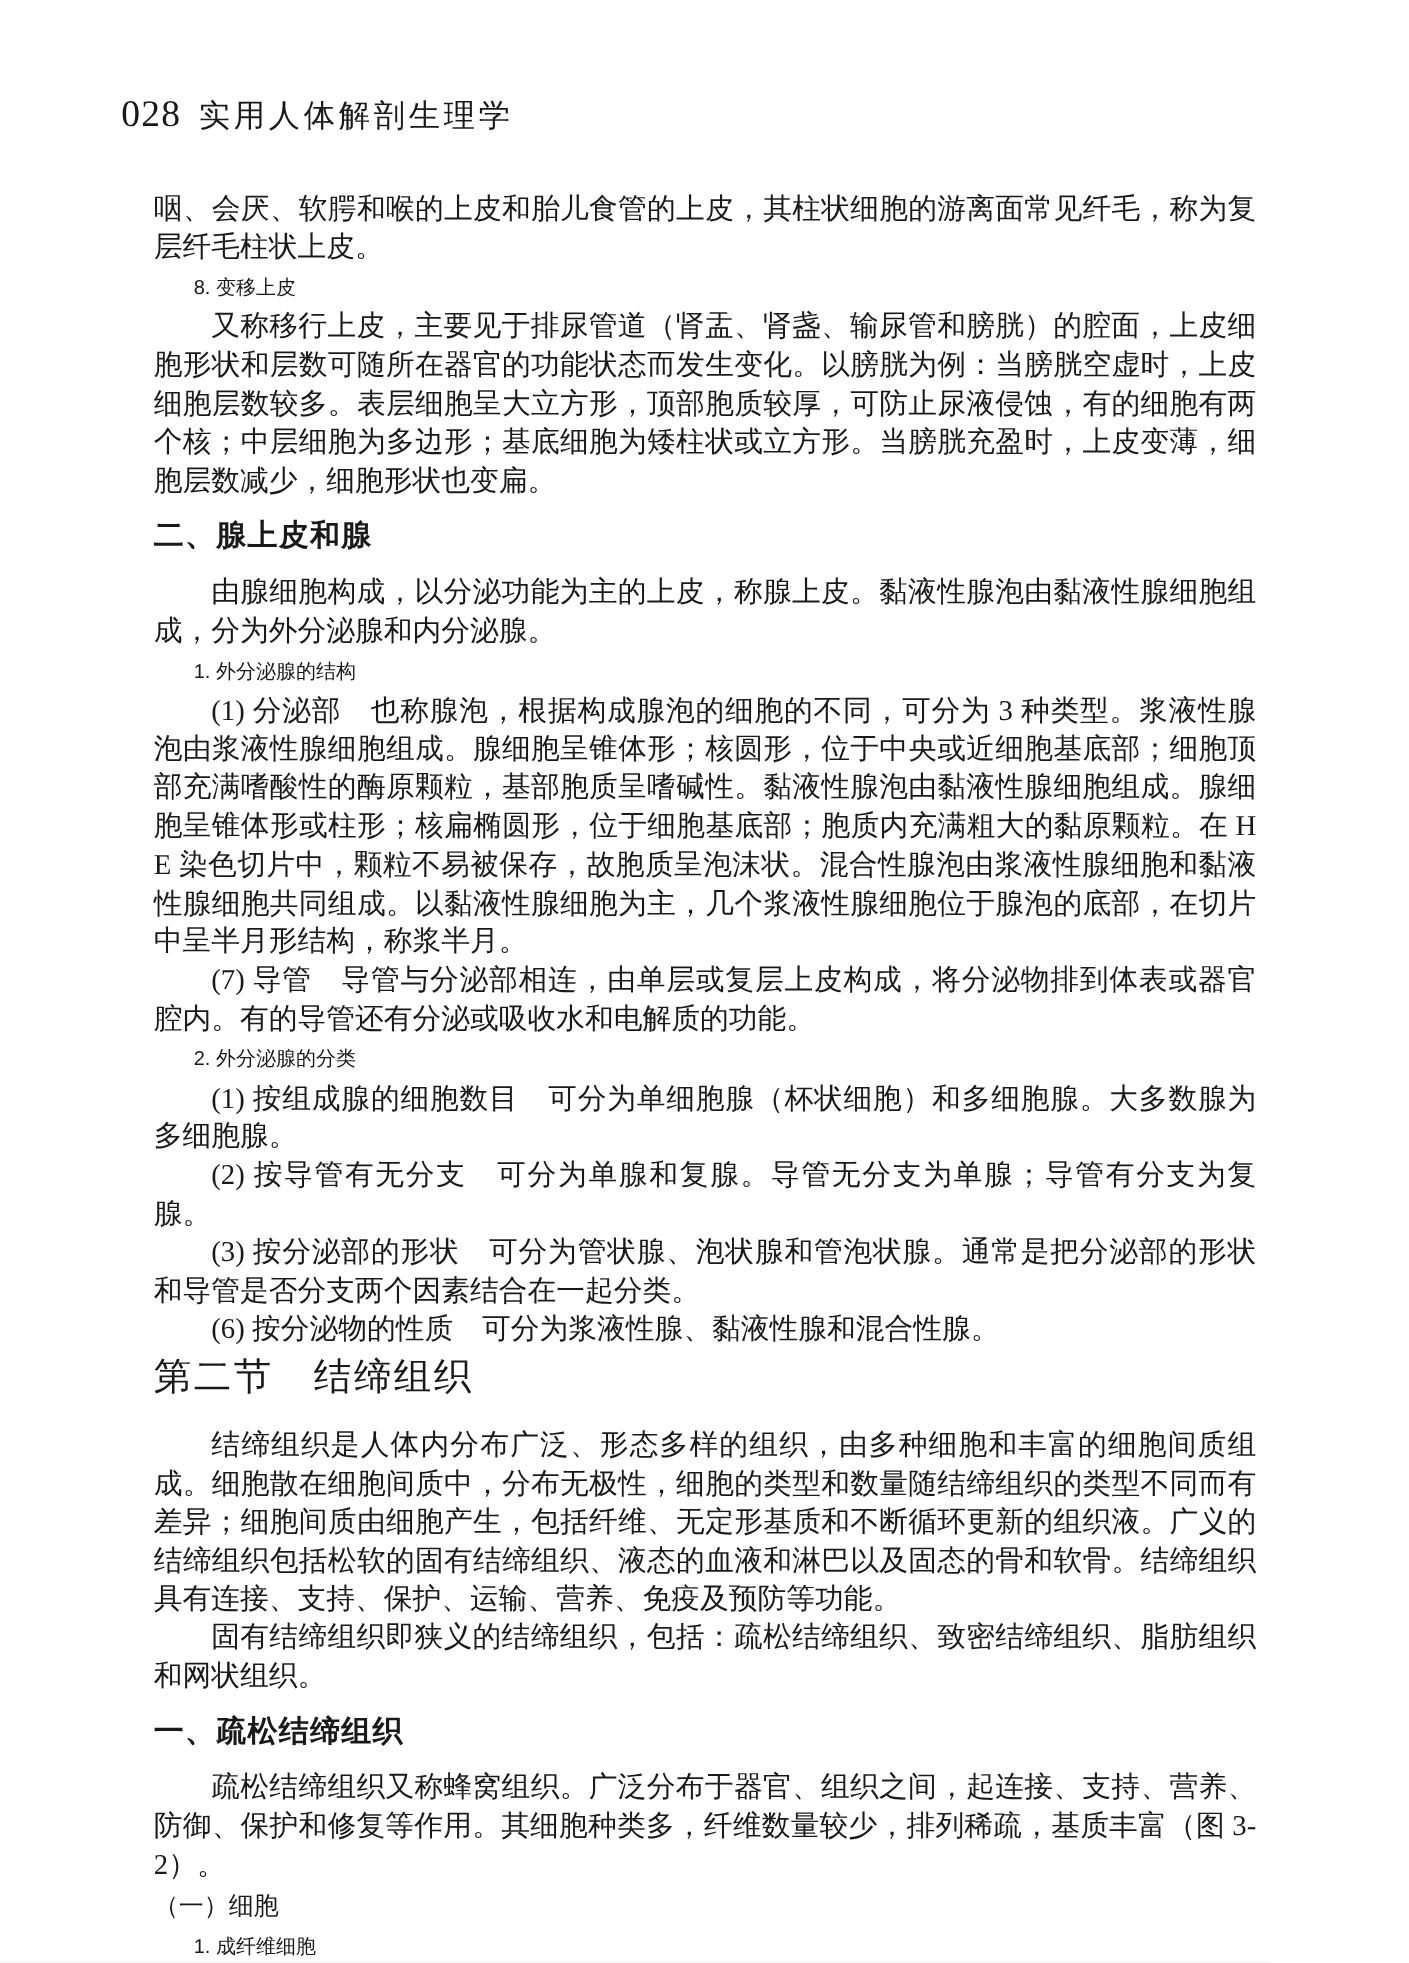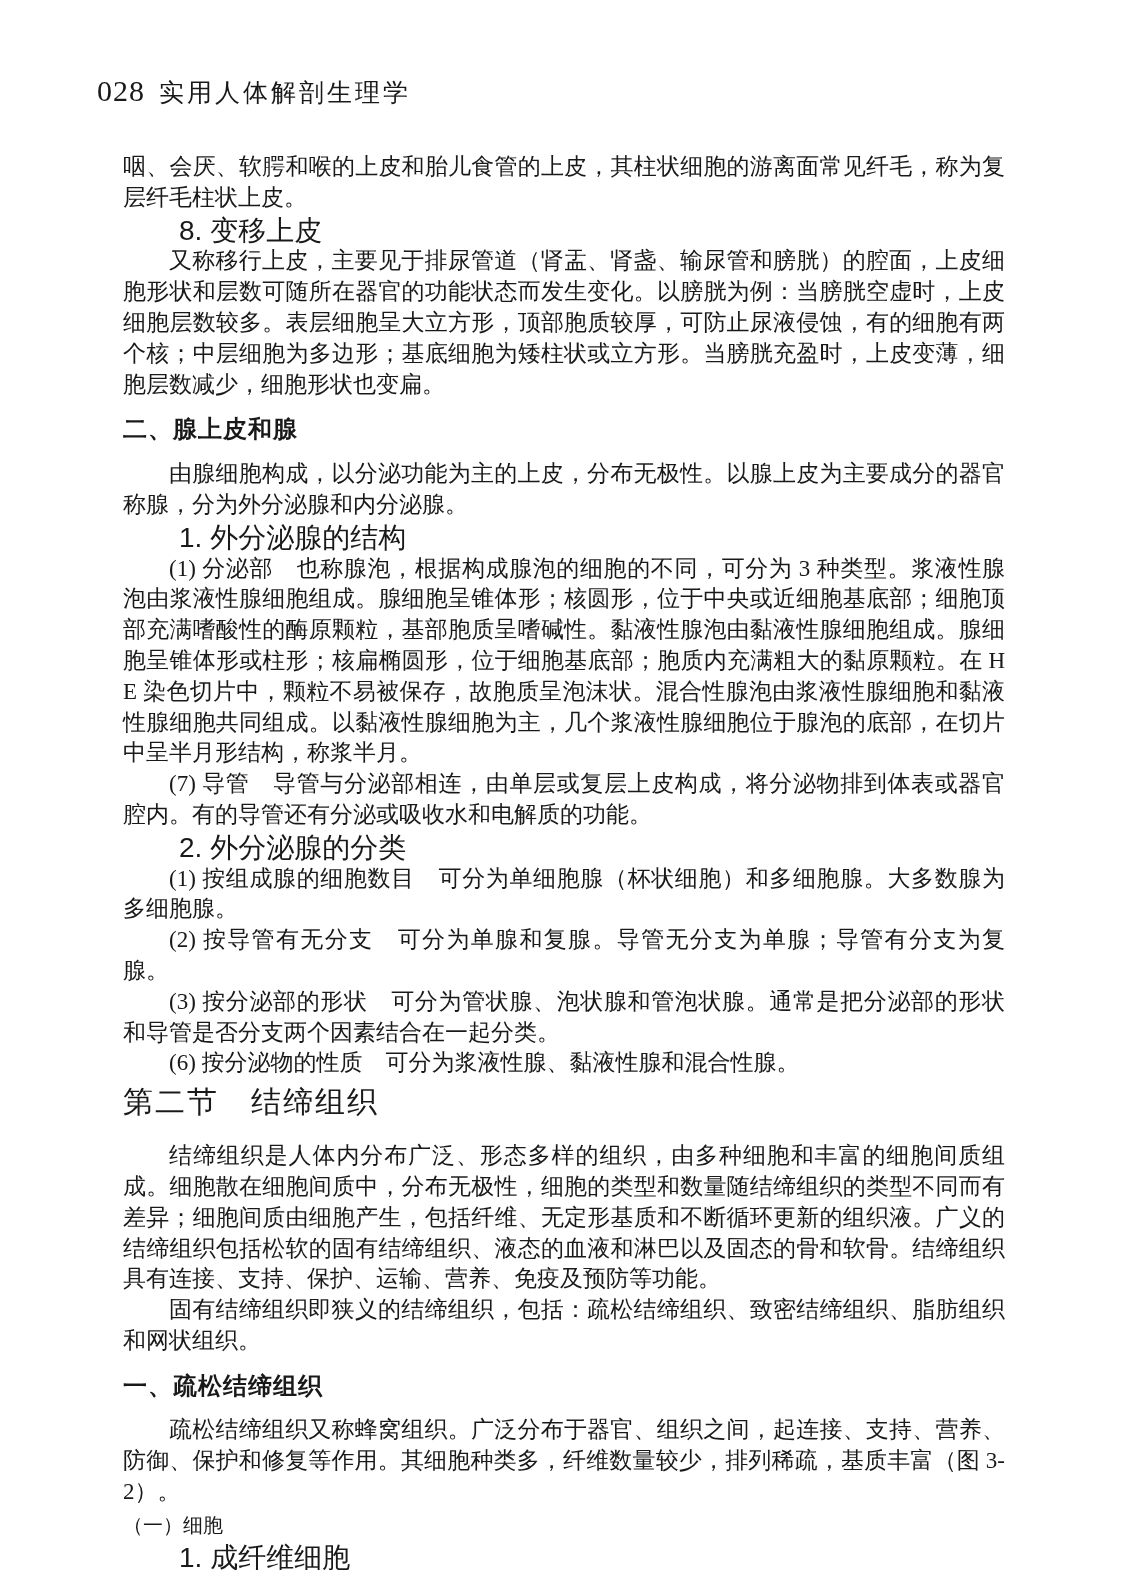--- a/index.html
+++ b/index.html
@@ -65,21 +65,21 @@
     margin: 2px 0 0;
     font-family: "Liberation Sans", "DejaVu Sans", sans-serif;
     font-weight: 400;
     font-size: 20px;
     line-height: 30.8px;
   }
   .h-level3 {
     margin: 2px 0 0;
     font-family: "Liberation Sans", "DejaVu Sans", sans-serif;
     font-weight: 400;
-    font-size: 28px;
+    font-size: 16px;
     line-height: 30.8px;
     padding-left: 2em;
   }
   .section-title {
     margin: 0 0 16px;
     font-size: 30px;
     line-height: 46px;
     font-weight: 400;
     text-align: left;
     letter-spacing: 2px;
@@ -98,21 +98,21 @@
   <div class="content">
 
     <p class="body no-indent">咽、会厌、软腭和喉的上皮和胎儿食管的上皮，其柱状细胞的游离面常见纤毛，称为复层纤毛柱状上皮。</p>
 
     <h4 class="h-level3">8. 变移上皮</h4>
 
     <p class="body">又称移行上皮，主要见于排尿管道（肾盂、肾盏、输尿管和膀胱）的腔面，上皮细胞形状和层数可随所在器官的功能状态而发生变化。以膀胱为例：当膀胱空虚时，上皮细胞层数较多。表层细胞呈大立方形，顶部胞质较厚，可防止尿液侵蚀，有的细胞有两个核；中层细胞为多边形；基底细胞为矮柱状或立方形。当膀胱充盈时，上皮变薄，细胞层数减少，细胞形状也变扁。</p>
 
     <h2 class="h-level1">二、腺上皮和腺</h2>
 
-    <p class="body">由腺细胞构成，以分泌功能为主的上皮，分布无极性。以腺上皮为主要成分的器官称腺，分为外分泌腺和内分泌腺。</p>
+    <p class="body">由腺细胞构成，以分泌功能为主的上皮，称腺上皮。黏液性腺泡由黏液性腺细胞组成，分为外分泌腺和内分泌腺。</p>
 
     <h4 class="h-level3">1. 外分泌腺的结构</h4>
 
 
     <p class="body">(1) 分泌部　也称腺泡，根据构成腺泡的细胞的不同，可分为 3 种类型。浆液性腺泡由浆液性腺细胞组成。腺细胞呈锥体形；核圆形，位于中央或近细胞基底部；细胞顶部充满嗜酸性的酶原颗粒，基部胞质呈嗜碱性。黏液性腺泡由黏液性腺细胞组成。腺细胞呈锥体形或柱形；核扁椭圆形，位于细胞基底部；胞质内充满粗大的黏原颗粒。在 HE 染色切片中，颗粒不易被保存，故胞质呈泡沫状。混合性腺泡由浆液性腺细胞和黏液性腺细胞共同组成。以黏液性腺细胞为主，几个浆液性腺细胞位于腺泡的底部，在切片中呈半月形结构，称浆半月。</p>
 
     <p class="body">(7) 导管　导管与分泌部相连，由单层或复层上皮构成，将分泌物排到体表或器官腔内。有的导管还有分泌或吸收水和电解质的功能。</p>
 
     <h4 class="h-level3">2. 外分泌腺的分类</h4>
 

